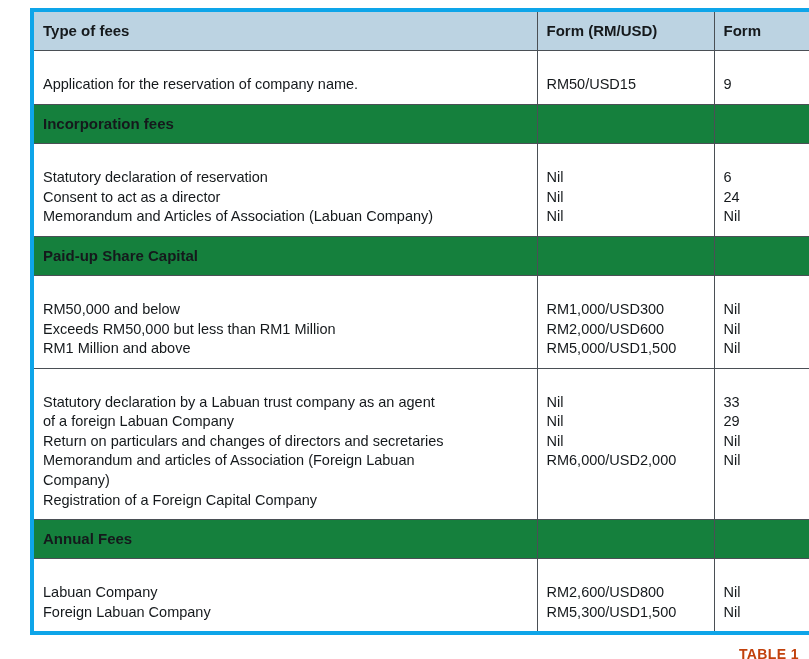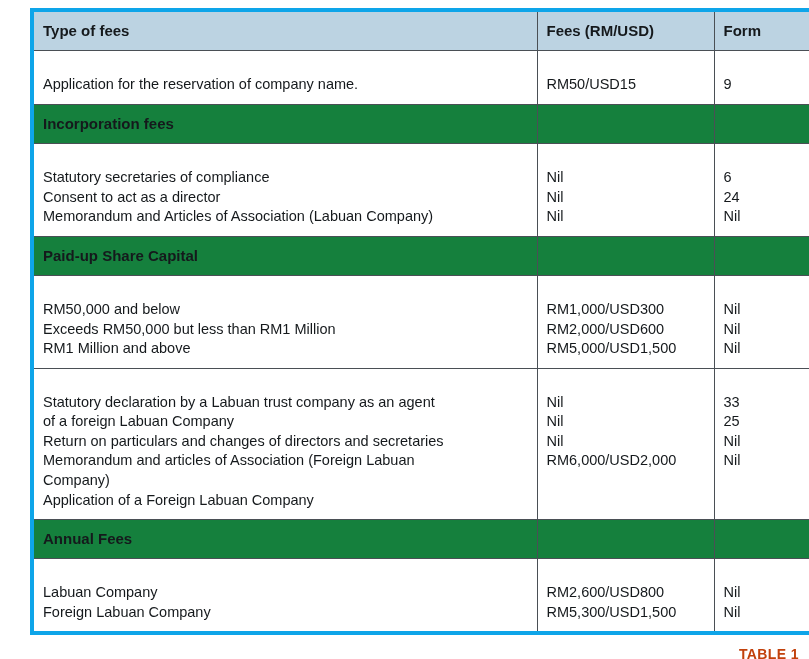--- a/index.html
+++ b/index.html
@@ -81,21 +81,21 @@
 <div class="page">
   <table class="fees">
     <colgroup>
       <col class="c1">
         <col class="c2">
         <col class="c3">
     </colgroup>
     <tbody id="table-body">
         <tr class="header-row">
           <td>Type of fees</td>
-          <td>Fees (RM/USD)</td>
+          <td>Form (RM/USD)</td>
           <td>Form</td>
         </tr>
         <tr class="data-row">
           <td>
             <span class="line">Application for the reservation of company name.</span>
           </td>
           <td>
             <span class="line">RM50/USD15</span>
           </td>
           <td>
@@ -108,21 +108,21 @@
           </td>
           <td>
             <span class="line"></span>
           </td>
           <td>
             <span class="line"></span>
           </td>
         </tr>
         <tr class="data-row">
           <td>
-            <span class="line">Statutory secretaries of compliance</span>
+            <span class="line">Statutory declaration of reservation</span>
             <span class="line">Consent to act as a director</span>
             <span class="line">Memorandum and Articles of Association (Labuan Company)</span>
           </td>
           <td>
             <span class="line">Nil</span>
             <span class="line">Nil</span>
             <span class="line">Nil</span>
           </td>
           <td>
             <span class="line">6</span>
@@ -158,31 +158,31 @@
             <span class="line">Nil</span>
           </td>
         </tr>
         <tr class="data-row">
           <td>
             <span class="line">Statutory declaration by a Labuan trust company as an agent
 of a foreign Labuan Company</span>
             <span class="line">Return on particulars and changes of directors and secretaries</span>
             <span class="line">Memorandum and articles of Association (Foreign Labuan
 Company)</span>
-            <span class="line">Application of a Foreign Labuan Company</span>
+            <span class="line">Registration of a Foreign Capital Company</span>
           </td>
           <td>
             <span class="line">Nil</span>
             <span class="line">Nil</span>
             <span class="line">Nil</span>
             <span class="line">RM6,000/USD2,000</span>
           </td>
           <td>
             <span class="line">33</span>
-            <span class="line">25</span>
+            <span class="line">29</span>
             <span class="line">Nil</span>
             <span class="line">Nil</span>
           </td>
         </tr>
         <tr class="section-row">
           <td>
             <span class="line">Annual Fees</span>
           </td>
           <td>
             <span class="line"></span>

